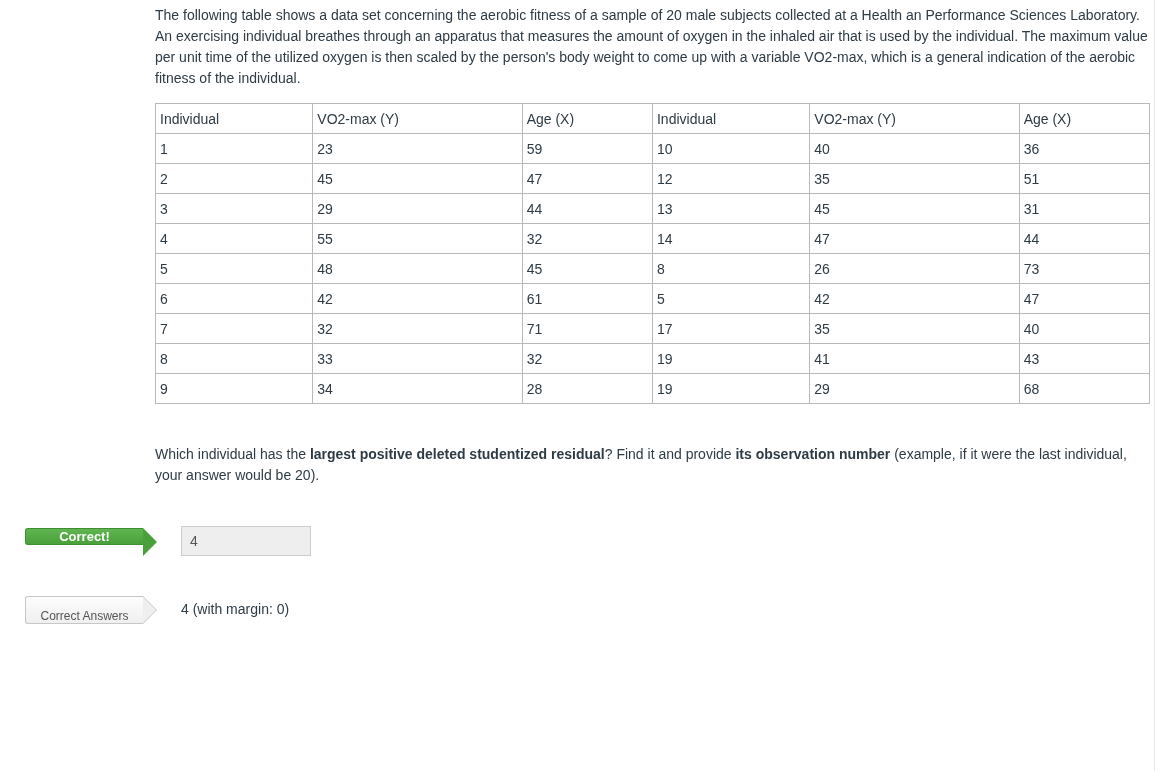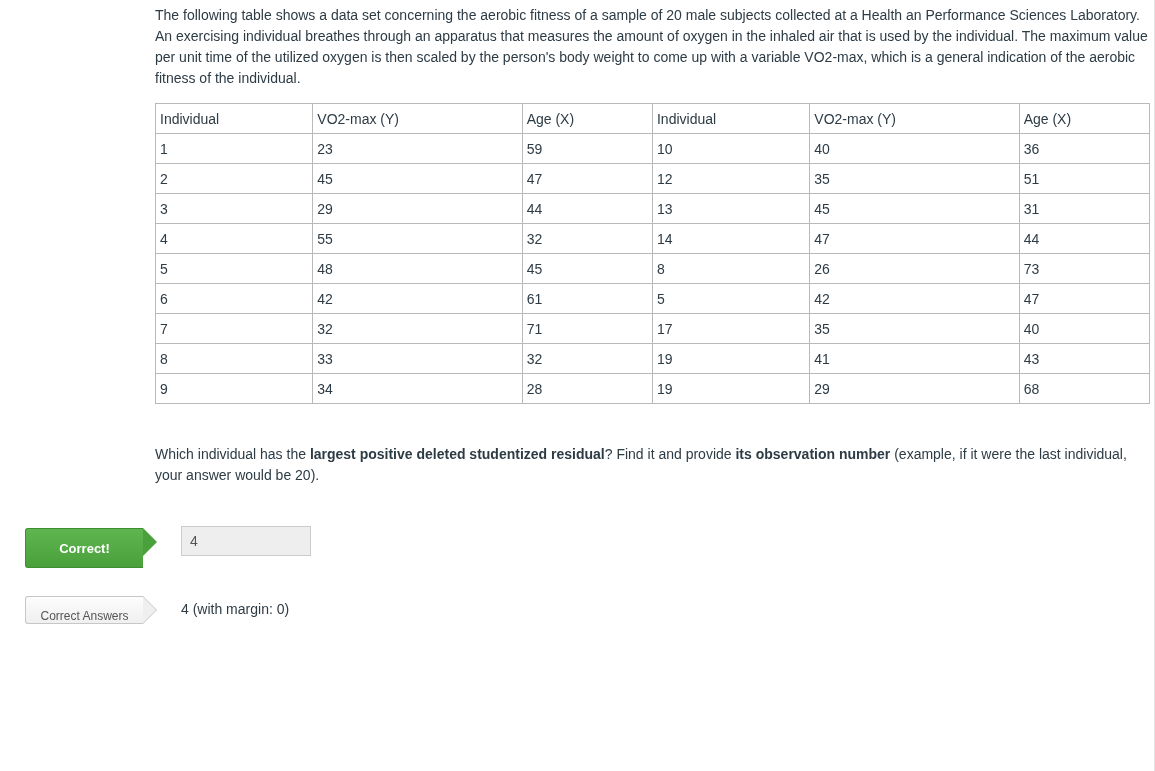--- a/index.html
+++ b/index.html
@@ -51,21 +51,21 @@
   .answer-row {
     position: relative;
     min-height: 40px;
     margin-bottom: 28px;
   }
   .tag-correct {
     position: absolute;
     left: -130px;
     top: 2px;
     width: 118px;
-    height: 40px;
+    height: 17px;
     background: linear-gradient(#5fb651, #4aa13c);
     color: #fff;
     font-weight: 700;
     font-size: 13px;
     border: 1px solid #3f8f32;
     border-right: none;
     border-radius: 3px 0 0 3px;
     display: flex;
     align-items: center;
     justify-content: center;

